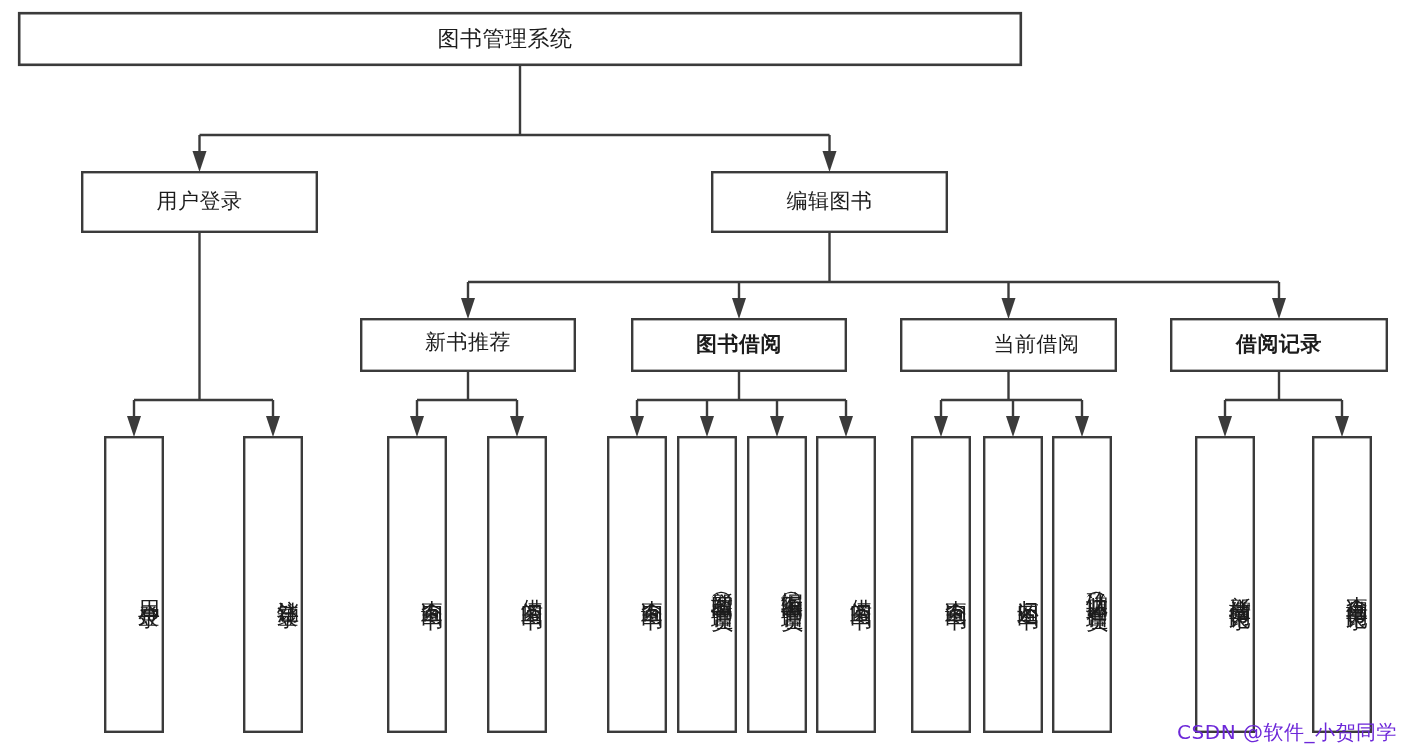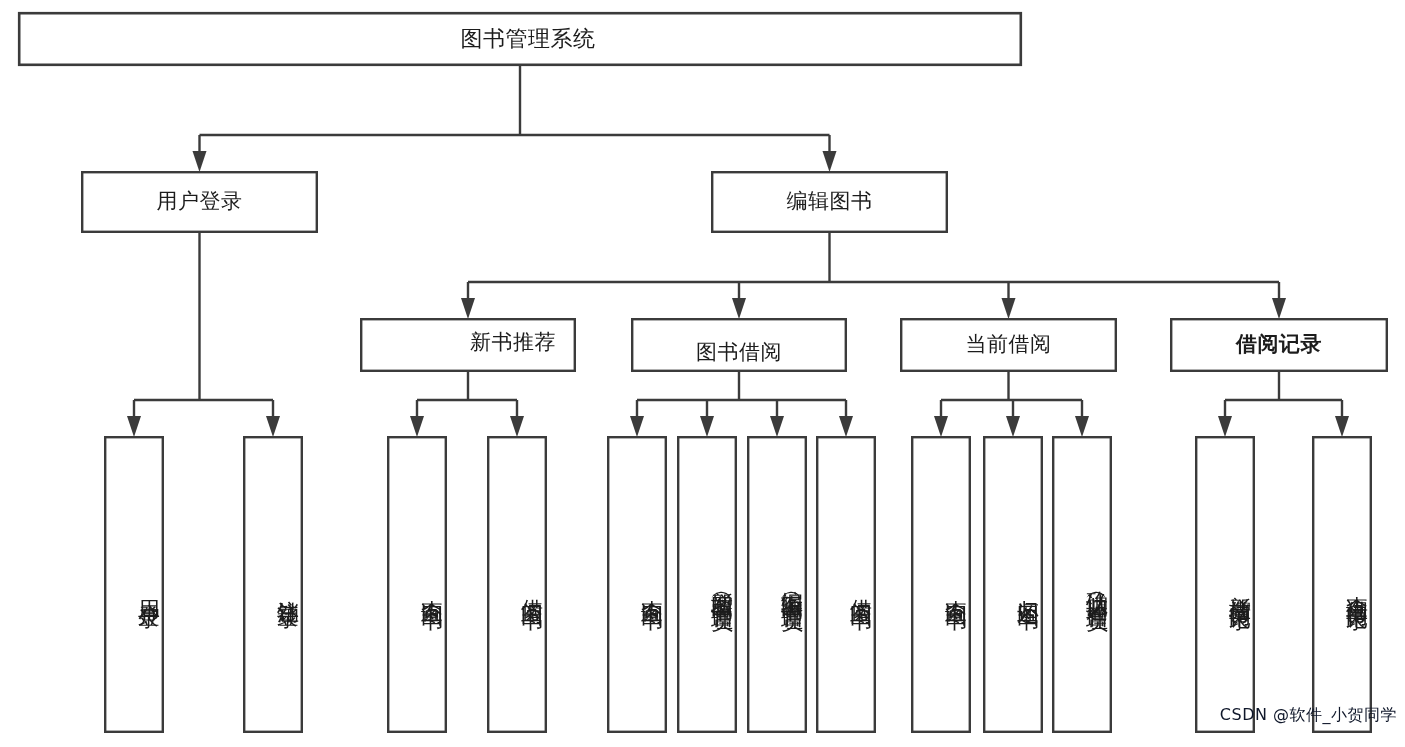--- a/index.html
+++ b/index.html
@@ -70,23 +70,23 @@
     align-items: flex-start;
     padding-top: 6px;
     box-sizing: border-box;
   }
   .node-label.vertical.tall {
     padding-top: 4px;
   }
   #watermark {
     position: absolute;
     right: 8px;
-    bottom: 21px;
-    font-size: 16px;
-    color: #0f172a;
+    bottom: 1px;
+    font-size: 20px;
+    color: #6d28d9;
     font-family: "DejaVu Sans", "Liberation Sans", sans-serif;
     white-space: nowrap;
     letter-spacing: 0.5px;
   }
 </style>
 </head>
 <body>
 
 <div id="diagram-root">
 
@@ -163,26 +163,26 @@
         <rect x="817.2" y="437.2" width="57.6" height="294.6" class="node-rect"></rect>
         <rect x="912.2" y="437.2" width="57.6" height="294.6" class="node-rect"></rect>
         <rect x="984.2" y="437.2" width="57.6" height="294.6" class="node-rect"></rect>
         <rect x="1053.2" y="437.2" width="57.6" height="294.6" class="node-rect"></rect>
         <rect x="1196.2" y="437.2" width="57.6" height="294.6" class="node-rect"></rect>
         <rect x="1313.2" y="437.2" width="57.6" height="294.6" class="node-rect"></rect>
       </g>
   </svg>
 
   <div id="label-layer">
-      <div class="node-label horizontal root-label" style="left: 26px; top: 12px; width: 1004px; height: 54px; border-radius: 27px;">图书管理系统</div>
+      <div class="node-label horizontal root-label" style="left: 3px; top: 12px; width: 1004px; height: 54px; border-radius: 27px;">图书管理系统</div>
       <div class="node-label horizontal" style="left: 81px; top: 171px; width: 237px; height: 62px;">用户登录</div>
       <div class="node-label horizontal" style="left: 711px; top: 171px; width: 237px; height: 62px;">编辑图书</div>
-      <div class="node-label horizontal" style="left: 360px; top: 318px; width: 216px; height: 50px; margin-left: 45px;">新书推荐</div>
-      <div class="node-label horizontal" style="left: 631px; top: 326px; width: 216px; height: 54px;">图书借阅</div>
-      <div class="node-label horizontal" style="left: 900px; top: 318px; width: 217px; height: 54px;">当前借阅</div>
+      <div class="node-label horizontal" style="left: 360px; top: 318px; width: 216px; height: 50px;">新书推荐</div>
+      <div class="node-label horizontal" style="left: 631px; top: 318px; width: 216px; height: 54px; font-weight: bold;">图书借阅</div>
+      <div class="node-label horizontal" style="left: 900px; top: 318px; width: 217px; height: 54px; padding-left: 28px;">当前借阅</div>
       <div class="node-label horizontal" style="left: 1170px; top: 318px; width: 218px; height: 54px; font-weight: bold;">借阅记录</div>
       <div class="node-label vertical" style="left: 104px; top: 436px; width: 60px; height: 297px;">用户登录</div>
       <div class="node-label vertical" style="left: 243px; top: 436px; width: 60px; height: 297px;">注销登录</div>
       <div class="node-label vertical" style="left: 387px; top: 436px; width: 60px; height: 297px;">查询图书</div>
       <div class="node-label vertical" style="left: 487px; top: 436px; width: 60px; height: 297px;">借阅图书</div>
       <div class="node-label vertical" style="left: 607px; top: 436px; width: 60px; height: 297px;">查询图书</div>
       <div class="node-label vertical tall" style="left: 677px; top: 436px; width: 60px; height: 297px;">新增图书（管理员）</div>
       <div class="node-label vertical tall" style="left: 747px; top: 436px; width: 60px; height: 297px;">编辑图书（管理员）</div>
       <div class="node-label vertical" style="left: 816px; top: 436px; width: 60px; height: 297px;">借阅图书</div>
       <div class="node-label vertical" style="left: 911px; top: 436px; width: 60px; height: 297px;">查询图书</div>

